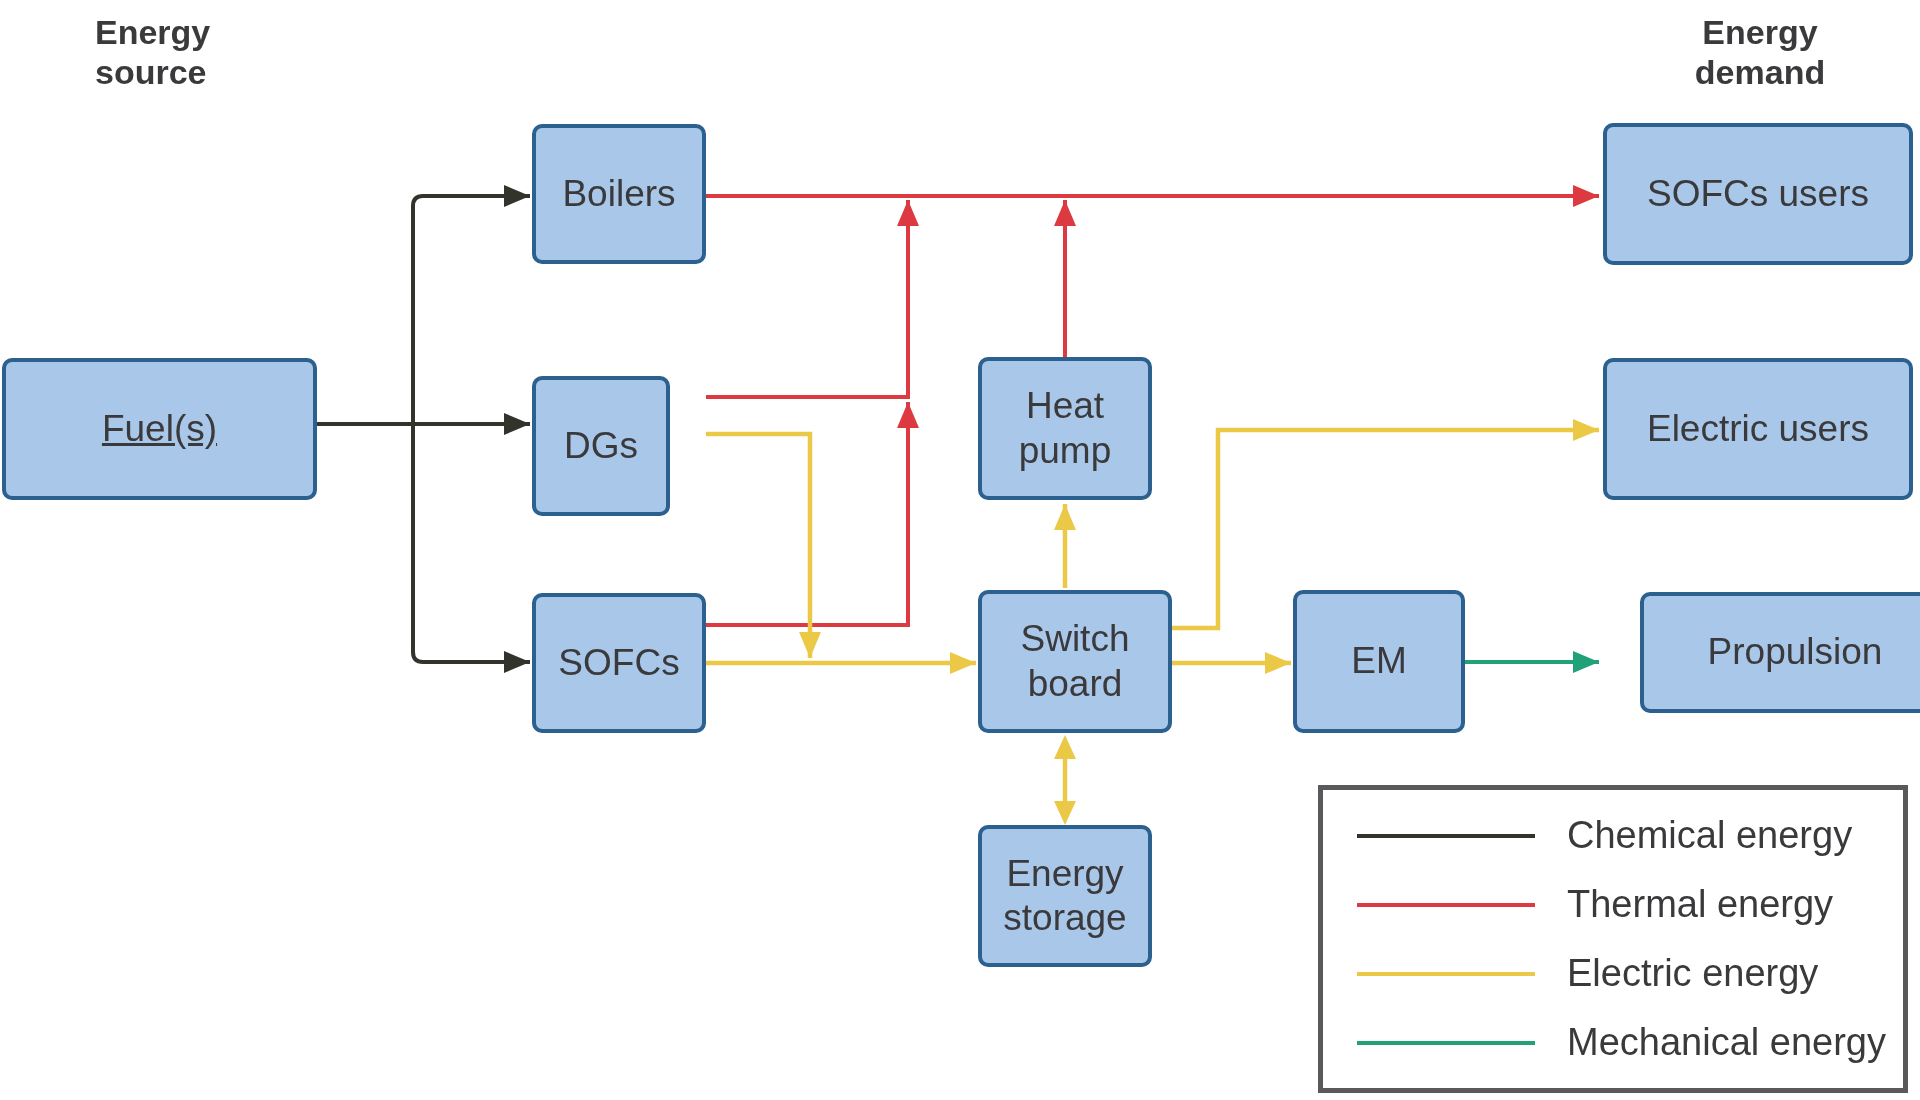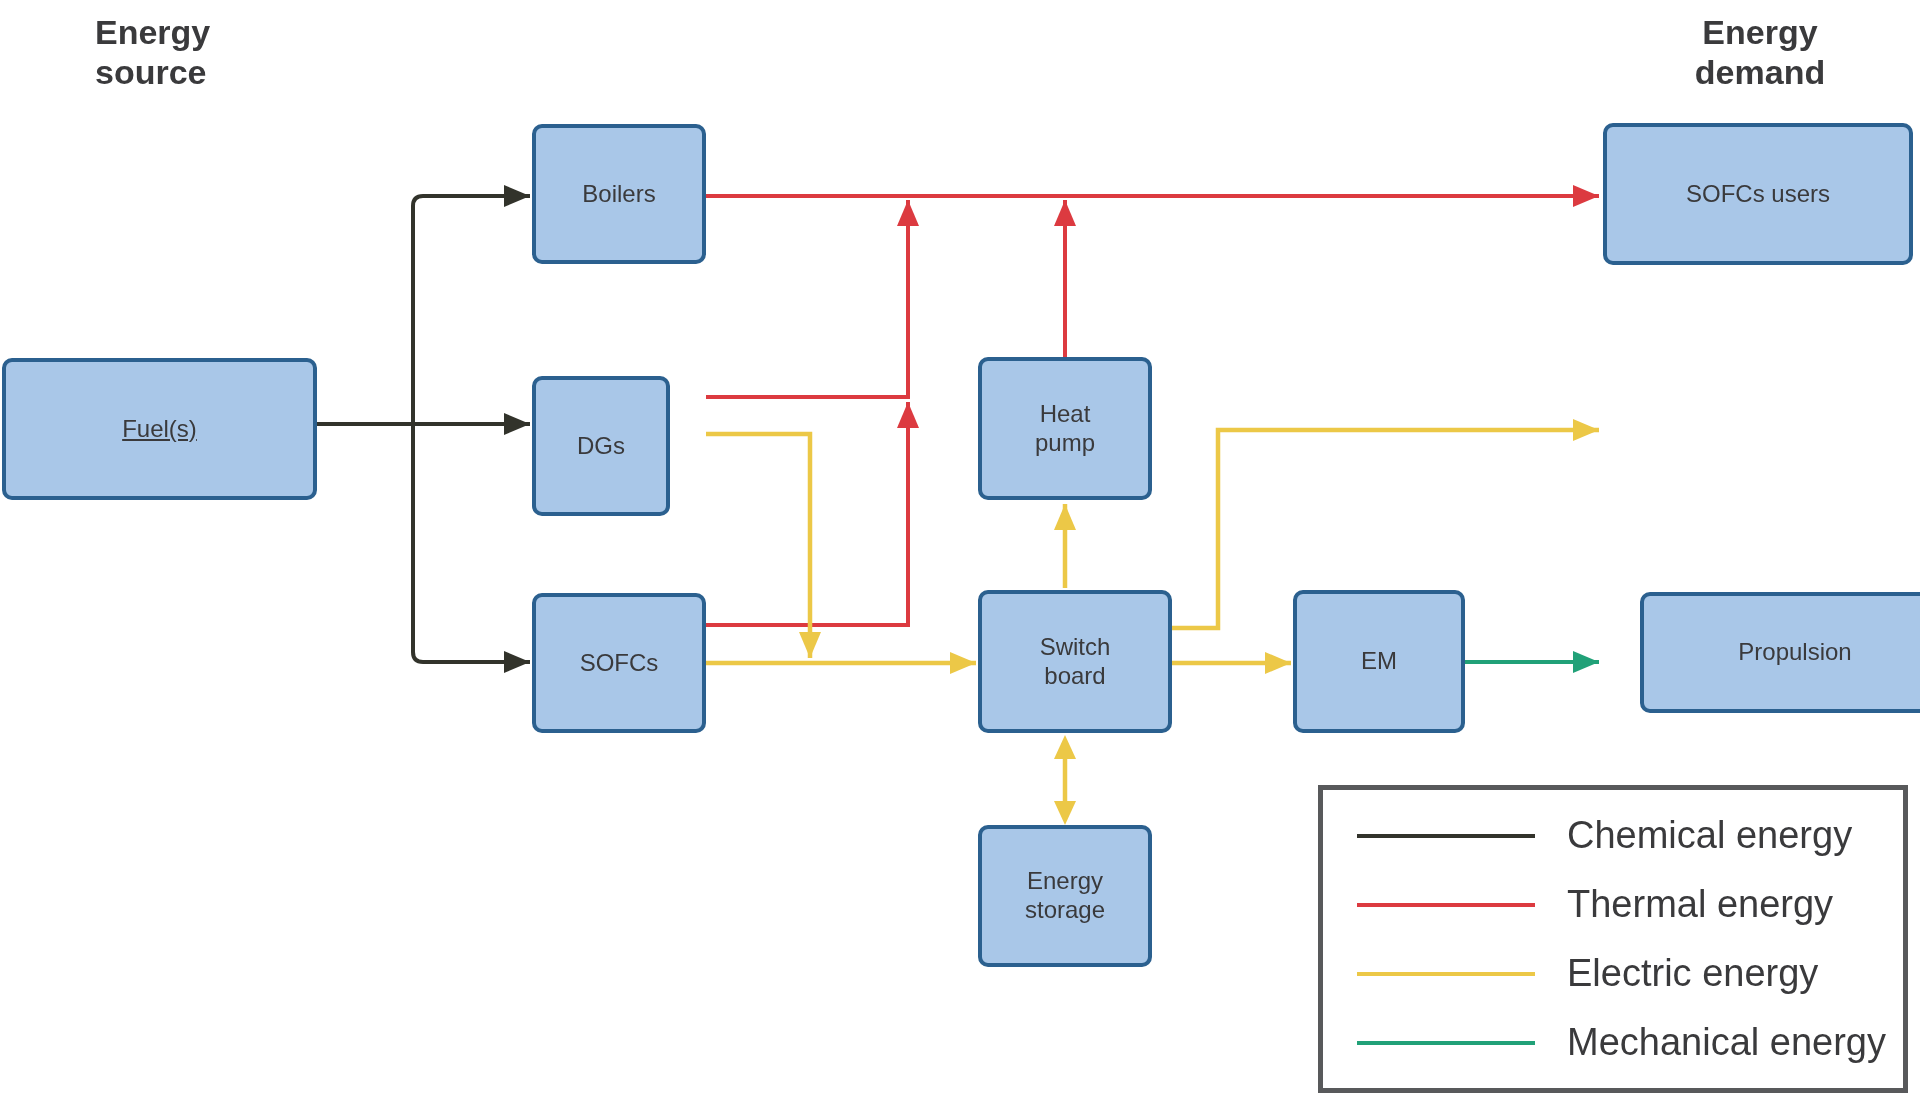--- a/index.html
+++ b/index.html
@@ -10,21 +10,21 @@
   body{
     width:1920px;height:1100px;background:#ffffff;
     font-family:"Liberation Sans",sans-serif;overflow:hidden;
   }
   .canvas{position:relative;width:1920px;height:1100px;}
   svg.lines{position:absolute;left:0;top:0;}
   .node{
     position:absolute;box-sizing:border-box;
     background:var(--box-fill);border:4px solid var(--box-border);border-radius:10px;
     display:flex;align-items:center;justify-content:center;
-    color:var(--text);font-size:24px;line-height:1.2;text-align:center;white-space:pre-line;
+    color:var(--text);font-size:37px;line-height:1.2;text-align:center;white-space:pre-line;
   }
   .hdr{
     position:absolute;font-weight:bold;font-size:34px;line-height:1.18;
     color:var(--text);white-space:pre-line;
   }
   .hdr-src{left:95px;top:12px;}
   .hdr-dem{left:1620px;top:12px;width:280px;text-align:center;}
   .legend{
     position:absolute;left:1318px;top:785px;width:590px;height:308px;
     box-sizing:border-box;border:5px solid var(--legend-border);background:#ffffff;
@@ -110,20 +110,23 @@
   <div class="node" style="left:978px;top:825px;width:174px;height:142px;">
     <span>Energy
 storage</span>
   </div>
   <div class="node" style="left:1293px;top:590px;width:172px;height:143px;">
     <span>EM</span>
   </div>
   <div class="node" style="left:1603px;top:123px;width:310px;height:142px;">
     <span>SOFCs users</span>
   </div>
+  <div class="node" style="left:1603px;top:358px;width:310px;height:142px;">
+    <span>Electric users</span>
+  </div>
   <div class="node" style="left:1640px;top:592px;width:310px;height:121px;">
     <span>Propulsion</span>
   </div>
 
   <div class="legend">
     <div class="lrow">
       <div class="lline" style="background-color: rgb(50, 51, 43);"></div>
       <div class="llabel">Chemical energy</div>
     </div>
     <div class="lrow">

